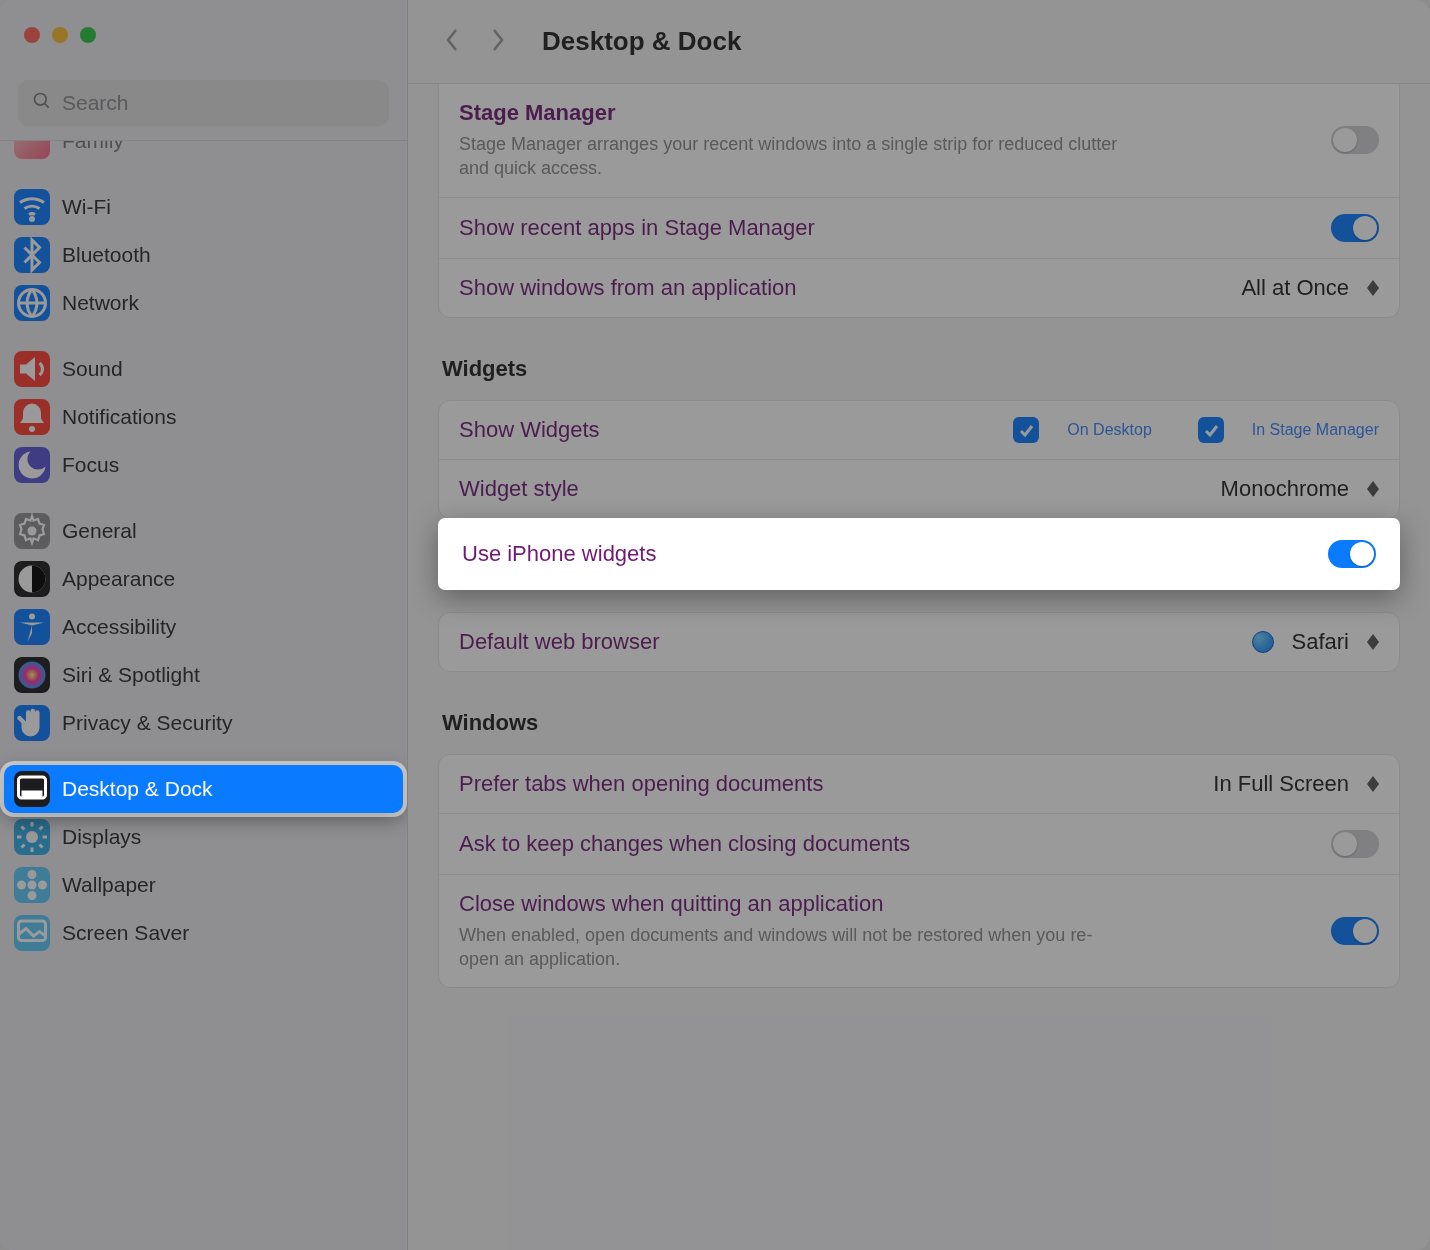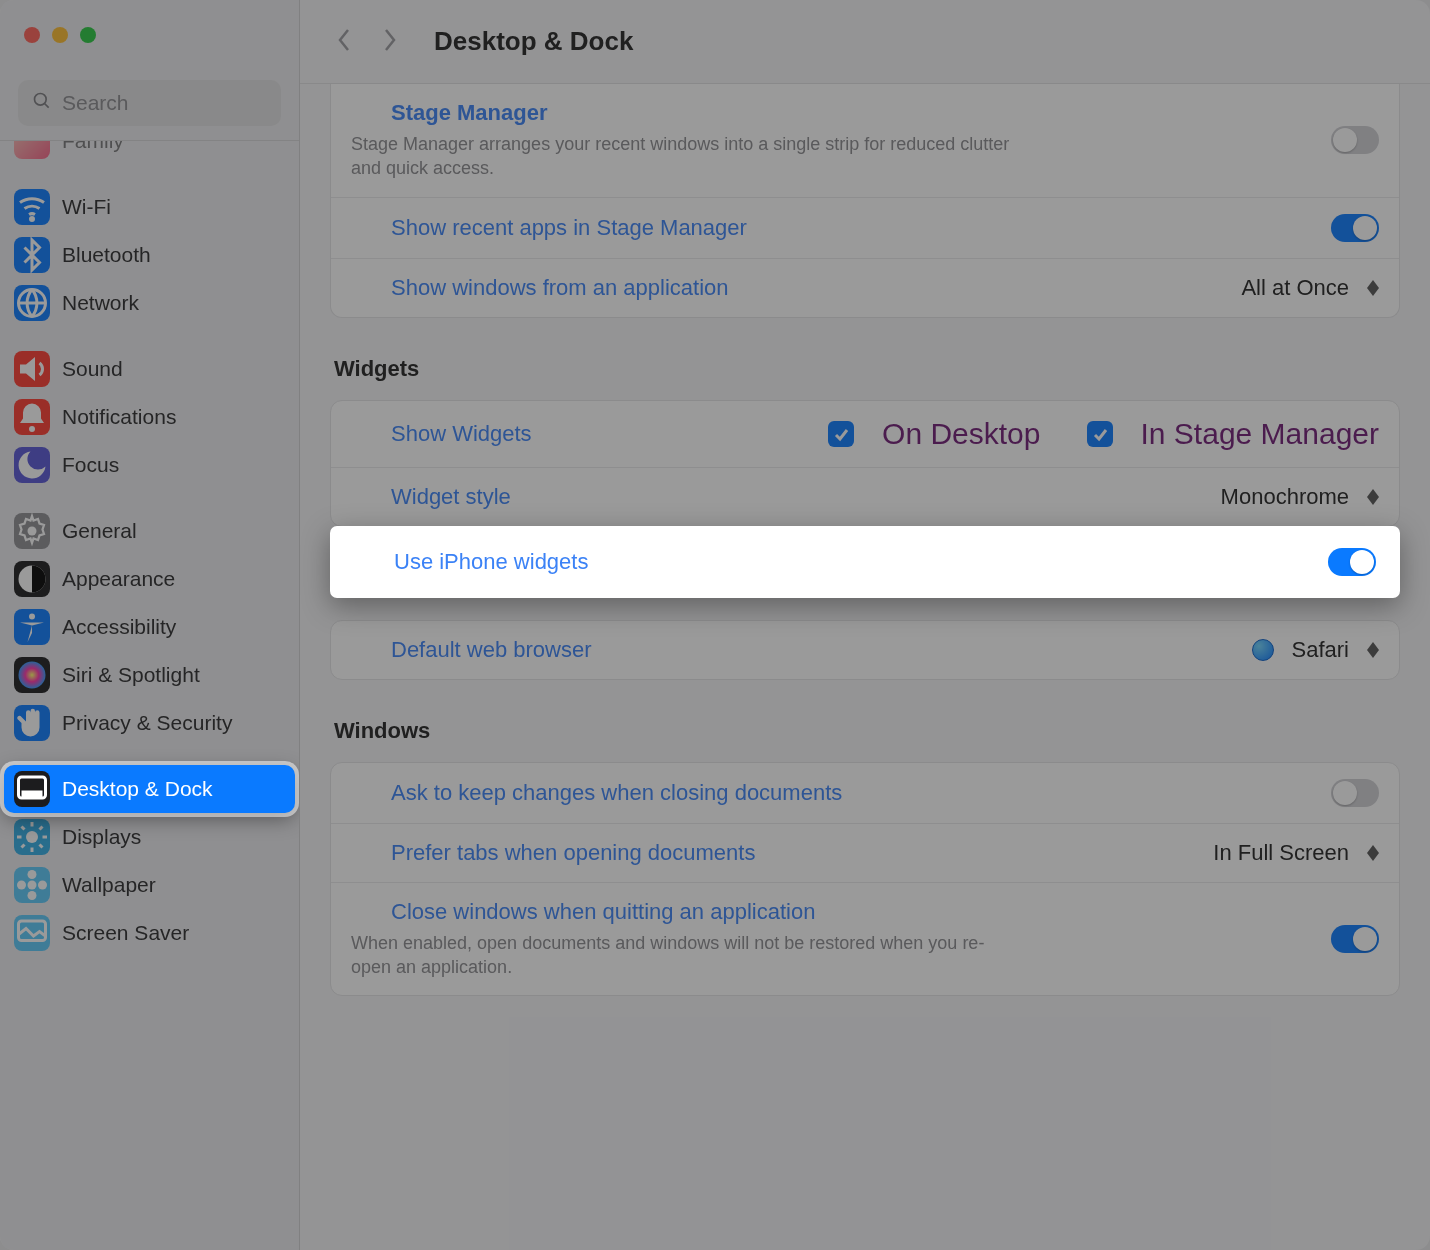--- a/index.html
+++ b/index.html
@@ -2,21 +2,21 @@
 <html><head>
 <meta charset="utf-8">
 <style>
   * { box-sizing: border-box; margin: 0; padding: 0; }
   html, body { width: 1430px; height: 1250px; font-family: -apple-system, "Helvetica Neue", Arial, sans-serif; }
   body { position: relative; background:#e8e8ea; overflow:hidden; }
 
   .window { display:flex; width:100%; height:100%; background:#f4f4f6; border-radius:14px; overflow:hidden; }
 
   
-  .sidebar { width:300px; flex-shrink:0; background:#ececee; border-right:1px solid #d0d0d2; display:flex; flex-direction:column; }
+  .sidebar { width:408px; flex-shrink:0; background:#ececee; border-right:1px solid #d0d0d2; display:flex; flex-direction:column; }
   .titlebar { height:70px; display:flex; align-items:center; padding-left:24px; gap:12px; }
   .tl-dot { width:16px; height:16px; border-radius:50%; }
   .tl-close{background:#ff5f57;} .tl-min{background:#febc2e;} .tl-max{background:#28c840;}
 
   .search-wrap{ padding:10px 18px 14px; border-bottom:1px solid #d6d6d8;}
   .search { display:flex; align-items:center; gap:10px; background:#e0e0e2; border-radius:10px; padding:8px 14px; height:46px;}
   .search svg{width:20px;height:20px;stroke:#7a7a7e;fill:none;stroke-width:2;}
   .search input { border:none; background:transparent; font-size:21px; color:#555; outline:none; width:100%; }
   .search input::placeholder{color:#8a8a8e;}
 
@@ -39,36 +39,36 @@
   .header { height:84px; display:flex; align-items:center; gap:18px; padding:0 30px; border-bottom:1px solid #e0e0e2;}
   .nav-arrow{ width:28px; text-align:center; color:#9a9a9e; }
   .nav-arrow svg{width:16px;height:28px;stroke:#9a9a9e;stroke-width:2.5;fill:none;}
   .header-title{ font-size:26px; font-weight:700; color:#222; margin-left:12px;}
 
   .scroll { flex:1; overflow-y:auto; padding:0 30px 30px; }
   .group { background:#fff; border:1px solid #e3e3e5; border-radius:12px; margin-top:18px; }
   .group.first{border-top-left-radius:0;border-top-right-radius:0;border-top:none; margin-top:0;}
   .row { display:flex; align-items:center; padding:16px 20px; border-top:1px solid #e9e9eb; gap:18px;}
   .row:first-child{border-top:none;}
-  .row .title{ font-size:22px; color:#3b82f6;margin-left:40px; }
+  .row .title{ font-size:22px; color:#701a75; }
   .row .desc{ font-size:18px; color:#8a8a8e; line-height:1.35; margin-top:6px; max-width:660px;}
   .row .left{flex:1;}
   .row .spacer{flex:1;}
   .section-title{ font-size:22px; font-weight:700; color:#222; margin:38px 4px 0;}
 
   
   .toggle{ width:48px; height:28px; border-radius:50px; background:#d0d0d4; position:relative; flex-shrink:0;}
   .toggle::after{content:"";position:absolute;width:24px;height:24px;background:#fff;border-radius:50%;top:2px;left:2px;box-shadow:0 1px 2px rgba(0,0,0,.25);}
   .toggle.on{background:#0a7aff;}
   .toggle.on::after{left:22px;}
 
   
   .check{width:26px;height:26px;border-radius:6px;background:#0a7aff;display:inline-flex;align-items:center;justify-content:center;margin-right:10px;vertical-align:middle;}
   .check svg{stroke:#fff;stroke-width:3;fill:none;width:16px;height:16px;}
-  .check-label{font-size:30px;color:#701a75;margin-right:28px;vertical-align:middle;}
+  .check-label{font-size:16px;color:#3b82f6;margin-right:28px;vertical-align:middle;}
 
   
   .popup{display:flex;align-items:center;gap:18px;font-size:22px;color:#222;}
   .popup .stepper{display:flex;flex-direction:column;line-height:0;}
   .popup .stepper svg{width:12px;height:8px;fill:#555;}
   .safari-ball{width:22px;height:22px;border-radius:50%;background:radial-gradient(circle at 30% 30%,#6fd5ff,#0a7aff);border:1px solid #0960c9;}
 
   
   .highlight-row{ background:#ffffff; border-radius:7px; margin-top:0; box-shadow:0 8px 28px rgba(0,0,0,.35); position:relative; z-index:5; }
   .highlight-row .row{padding:22px 24px;}
@@ -358,38 +358,38 @@
                   <polygon points="0,0 12,0 6,8"></polygon>
                 </svg>
               </span>
           </div>
         </div>
       </div>
 
       <div class="section-title">Windows</div>
       <div class="group">
         <div class="row">
-          <div class="title left">Ask to keep changes when closing documents</div>
-          <div class="toggle"></div>
-        </div>
-        <div class="row">
           <div class="title left">Prefer tabs when opening documents</div>
           <div class="popup">
             <span>In Full Screen</span>
             <span class="stepper">
                 <svg viewBox="0 0 12 8">
                   <polygon points="6,0 12,8 0,8"></polygon>
                 </svg>
                 <svg viewBox="0 0 12 8">
                   <polygon points="0,0 12,0 6,8"></polygon>
                 </svg>
               </span>
           </div>
         </div>
         <div class="row">
+          <div class="title left">Ask to keep changes when closing documents</div>
+          <div class="toggle"></div>
+        </div>
+        <div class="row">
           <div class="left">
             <div class="title">Close windows when quitting an application</div>
             <div class="desc">When enabled, open documents and windows will not be restored when you re-open an application.</div>
           </div>
           <div class="toggle on"></div>
         </div>
       </div>
     </div>
   </div>
 </div>

